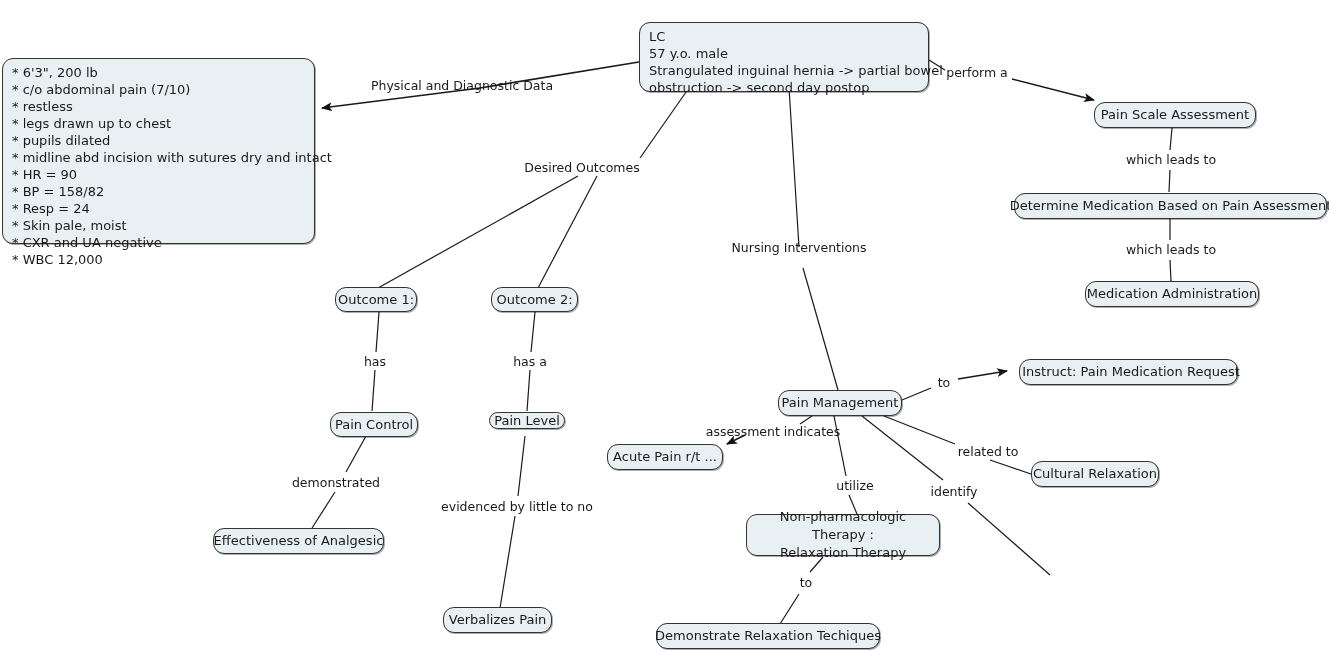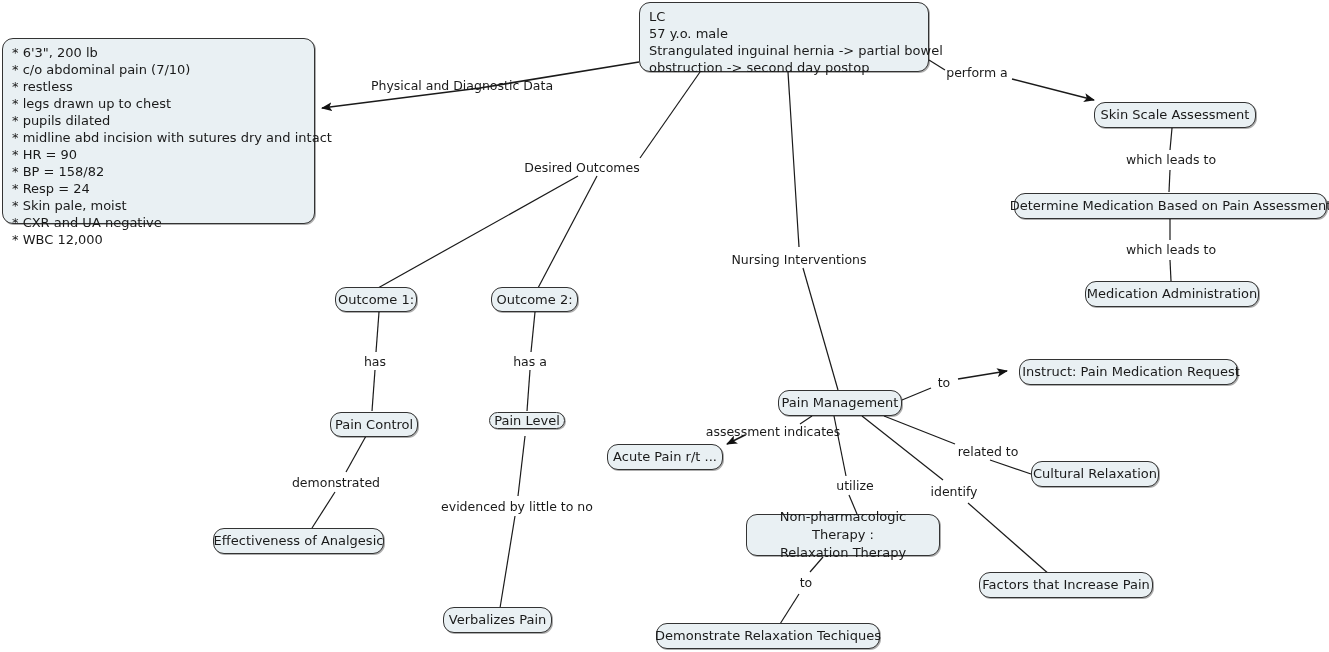--- a/index.html
+++ b/index.html
@@ -38,20 +38,21 @@
     white-space: pre;
     box-shadow: 1px 1px 0 rgba(0,0,0,0.32);
   }
   .node.boxed {
     justify-content: flex-start;
     text-align: left;
     align-items: flex-start;
     padding: 5px 8px 5px 9px;
     border-radius: 11px;
     line-height: 17px;
+    margin-top: 20px;
   }
   .node.pill {
     padding: 0 11px;
     border-radius: 11px;
   }
   .node.multiline {
     white-space: pre-line;
     line-height: 18px;
   }
   .edge-label {
@@ -136,21 +137,21 @@
 * Resp = 24
 * Skin pale, moist
 * CXR and UA negative
 * WBC 12,000</div>
 
   <div class="node boxed" style="left:639px; top:2px; width:290px; height:70px;">LC
 57 y.o. male
 Strangulated inguinal hernia -&gt; partial bowel
 obstruction -&gt; second day postop</div>
 
-  <div class="node pill" style="left:1094px; top:102px; width:162px; height:26px;">Skin Scale Assessment</div>
+  <div class="node pill" style="left:1094px; top:102px; width:162px; height:26px;">Pain Scale Assessment</div>
 
   <div class="node pill" style="left:1014px; top:193px; width:313px; height:26px;">Determine Medication Based on Pain Assessment</div>
 
   <div class="node pill" style="left:1085px; top:281px; width:174px; height:26px;">Medication Administration</div>
 
   <div class="node pill" style="left:335px; top:287px; width:82px; height:25px;">Outcome 1:</div>
 
   <div class="node pill" style="left:491px; top:287px; width:87px; height:25px;">Outcome 2:</div>
 
   <div class="node pill" style="left:330px; top:412px; width:88px; height:25px;">Pain Control</div>
@@ -162,32 +163,31 @@
   <div class="node pill" style="left:443px; top:607px; width:109px; height:26px;">Verbalizes Pain</div>
 
   <div class="node pill" style="left:778px; top:390px; width:124px; height:26px;">Pain Management</div>
 
   <div class="node pill" style="left:607px; top:444px; width:116px; height:26px;">Acute Pain r/t ...</div>
 
   <div class="node pill" style="left:1019px; top:359px; width:219px; height:26px;padding-left:16px;">Instruct: Pain Medication Request</div>
 
   <div class="node pill" style="left:1031px; top:461px; width:128px; height:26px;">Cultural Relaxation</div>
 
-  <div class="node pill" style="left:979px; top:572px; width:174px; height:26px;">Factors that Increase Pain</div>
 
   <div class="node pill multiline" style="left:746px; top:514px; width:194px; height:42px;">Non-pharmacologic Therapy :
 Relaxation Therapy</div>
 
   <div class="node pill" style="left:656px; top:623px; width:224px; height:26px;">Demonstrate Relaxation Techiques</div>
 
   <div class="edge-label" style="left:462px; top:86px;">Physical and Diagnostic Data</div>
 
   <div class="edge-label" style="left:582px; top:168px;">Desired Outcomes</div>
 
-  <div class="edge-label" style="left:799px; top:260px;">Nursing Interventions</div>
+  <div class="edge-label" style="left:799px; top:248px;">Nursing Interventions</div>
 
   <div class="edge-label" style="left:977px; top:73px;">perform a</div>
 
   <div class="edge-label" style="left:1171px; top:160px;">which leads to</div>
 
   <div class="edge-label" style="left:1171px; top:250px;">which leads to</div>
 
   <div class="edge-label" style="left:375px; top:362px;">has</div>
 
   <div class="edge-label" style="left:530px; top:362px;">has a</div>

